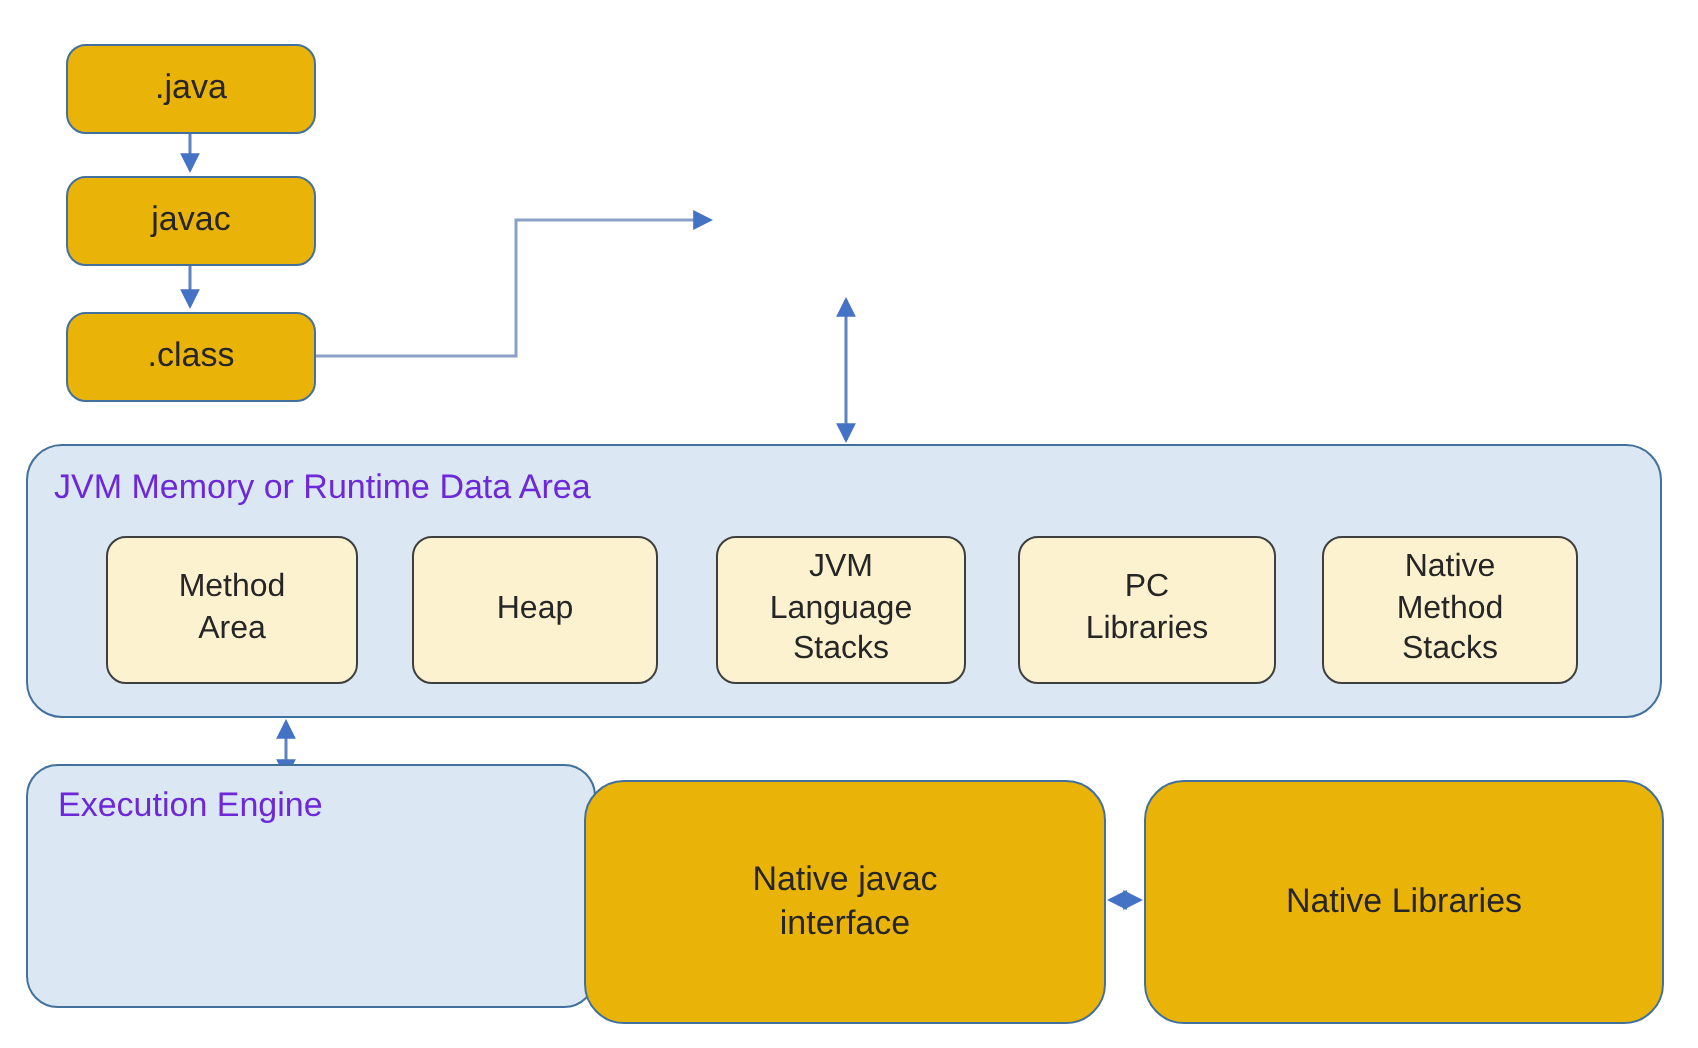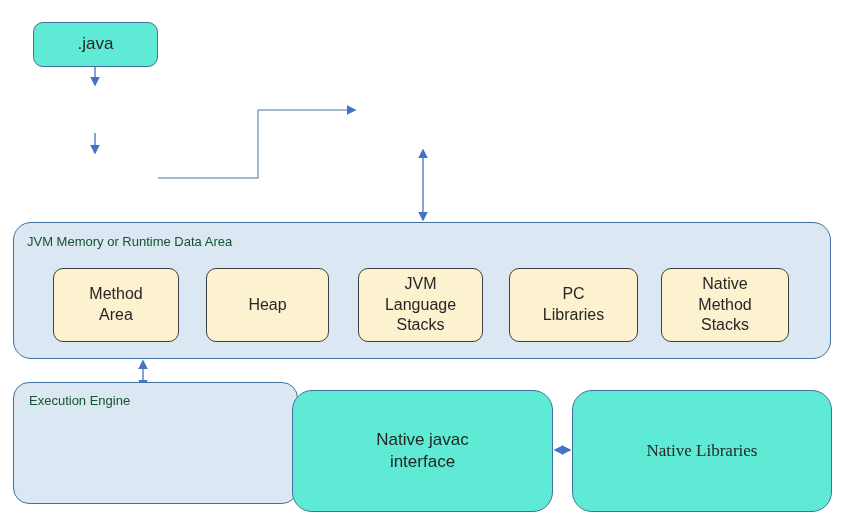--- a/index.html
+++ b/index.html
@@ -24,21 +24,21 @@
     box-sizing: border-box;
     display: flex;
     align-items: center;
     justify-content: center;
     text-align: center;
     white-space: pre-line;
     z-index: 2;
     line-height: 1.3;
   }
   .blue {
-    background: #5eead4;
+    background: #eab308;
     border: 1.4px solid #41719c;
   }
   .pipe {
     left: 33px; width: 125px; height: 45px;
     border-radius: 10px;
     font-size: 17px;
   }
   .pipe.p1 { top: 22px; }
   .pipe.p2 { top: 88px; }
   .pipe.p3 { top: 156px; }
@@ -53,22 +53,22 @@
     background: #dbe7f3;
     border: 1.4px solid #41719c;
     z-index: 2;
   }
   .memory {
     left: 13px; top: 222px; width: 818px; height: 137px;
     border-radius: 18px;
   }
   .container-title {
     position: absolute;
-    font-size: 13px;
-    color: #14532d;
+    font-size: 17px;
+    color: #6d28d9;
     white-space: nowrap;
   }
   .memory .container-title { left: 13px; top: 11px; }
   .yellow {
     background: #fdf2cf;
     border: 1.4px solid #3f3f3f;
     border-radius: 10px;
     font-size: 16px;
     z-index: 3;
   }
@@ -85,21 +85,21 @@
   }
   .engine .container-title { left: 15px; top: 10px; }
   .engine .yellow { top: 49px; height: 52px; font-size: 17px; }
   .engine .e1 { left: 9px;   width: 115px; }
   .engine .e2 { left: 132px; width: 117px; }
   .bigbox {
     font-size: 17px;
     border-radius: 20px;
   }
   .nmi { left: 292px; top: 390px; width: 261px; height: 122px; }
-  .nlib { left: 572px; top: 390px; width: 260px; height: 122px; font-family: Liberation Serif, serif; }
+  .nlib { left: 572px; top: 390px; width: 260px; height: 122px; }
 </style>
 </head>
 <body>
 
 <div class="canvas">
 
   <svg class="wires" viewBox="0 0 849 524" xmlns="http://www.w3.org/2000/svg">
     <defs>
       <marker id="arr" viewBox="0 0 10 10" refX="8.5" refY="5" markerWidth="6.6" markerHeight="6.6" orient="auto-start-reverse">
         <path d="M0,0 L10,5 L0,10 z" fill="#4472c4"></path>
@@ -108,20 +108,22 @@
     <line x1="95" y1="67" x2="95" y2="85" stroke="#5b83c4" stroke-width="1.5" marker-end="url(#arr)"></line>
     <line x1="95" y1="133" x2="95" y2="153" stroke="#5b83c4" stroke-width="1.5" marker-end="url(#arr)"></line>
     <path d="M158,178 L258,178 L258,110 L355,110" fill="none" stroke="#8aa0c6" stroke-width="1.5" marker-end="url(#arr)"></path>
     <line x1="423" y1="150" x2="423" y2="220" stroke="#5b83c4" stroke-width="1.5" marker-start="url(#arr)" marker-end="url(#arr)"></line>
     <line x1="143" y1="361" x2="143" y2="388" stroke="#5b83c4" stroke-width="1.5" marker-start="url(#arr)" marker-end="url(#arr)"></line>
     <line x1="277" y1="452" x2="290" y2="452" stroke="#5b83c4" stroke-width="1.5" marker-start="url(#arr)" marker-end="url(#arr)"></line>
     <line x1="555" y1="450" x2="570" y2="450" stroke="#5b83c4" stroke-width="1.5" marker-start="url(#arr)" marker-end="url(#arr)"></line>
   </svg>
 
   <div class="node blue pipe p1">.java</div>
+  <div class="node blue pipe p2">javac</div>
+  <div class="node blue pipe p3">.class</div>
 
 
   <div class="container memory">
     <span class="container-title">JVM Memory or Runtime Data Area</span>
     <div class="node yellow y1">Method
 Area</div>
     <div class="node yellow y2">Heap</div>
     <div class="node yellow y3">JVM
 Language
 Stacks</div>

